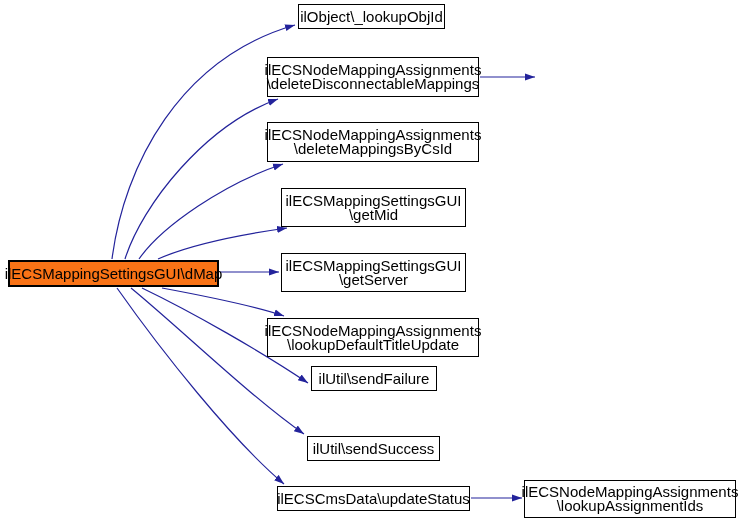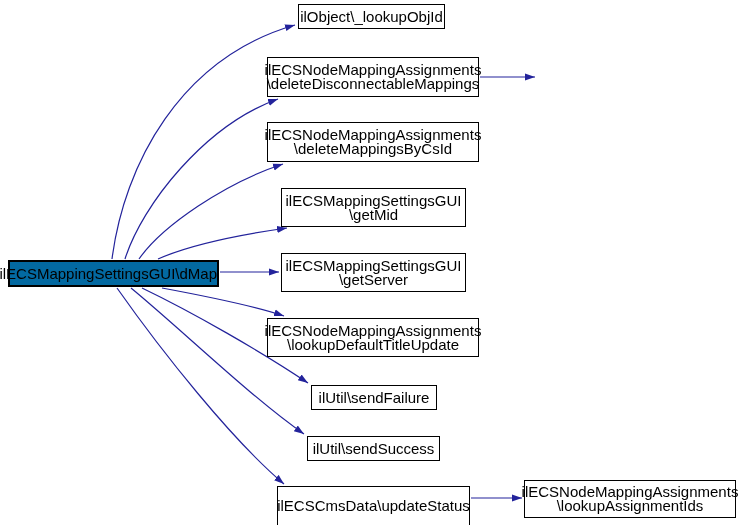--- a/index.html
+++ b/index.html
@@ -38,37 +38,36 @@
     text-align: center;
     font-size: 15px;
     line-height: 14px;
     color: #000000;
     cursor: pointer;
   }
   .node .lbl {
     white-space: pre-line;
   }
   .node.main {
-    background: #0369a1;
+    background: #f97316;
     border-width: 2px;
     cursor: default;
-    justify-content: flex-end;
   }
   
   .n-main        { left: 8px;   top: 260px; width: 211px; height: 27px; }
   .n-lookupobj   { left: 298px; top: 4px;   width: 147px; height: 25px; }
   .n-deldisc     { left: 267px; top: 57px;  width: 212px; height: 40px; }
   .n-lookupstat  { left: 537px; top: 58px;  width: 198px; height: 39px; }
   .n-delbycs     { left: 267px; top: 122px; width: 212px; height: 40px; }
   .n-getmid      { left: 281px; top: 188px; width: 185px; height: 39px; }
   .n-getserver   { left: 281px; top: 253px; width: 185px; height: 39px; }
   .n-lookupdef   { left: 267px; top: 318px; width: 212px; height: 39px; }
-  .n-sendfail    { left: 311px; top: 385px; width: 126px; height: 25px; }
+  .n-sendfail    { left: 311px; top: 366px; width: 126px; height: 25px; }
   .n-sendsucc    { left: 307px; top: 436px; width: 133px; height: 25px; }
-  .n-updstat     { left: 277px; top: 486px; width: 193px; height: 40px; }
+  .n-updstat     { left: 277px; top: 486px; width: 193px; height: 25px; }
   .n-lookupass   { left: 524px; top: 480px; width: 212px; height: 38px; }
 </style>
 </head>
 <body>
 
 <div class="canvas">
 
   <svg class="edges" viewBox="0 0 744 525" xmlns="http://www.w3.org/2000/svg">
     <defs>
       <marker id="arrow" orient="auto" markerUnits="userSpaceOnUse" markerWidth="11" markerHeight="9" refX="10" refY="4">

